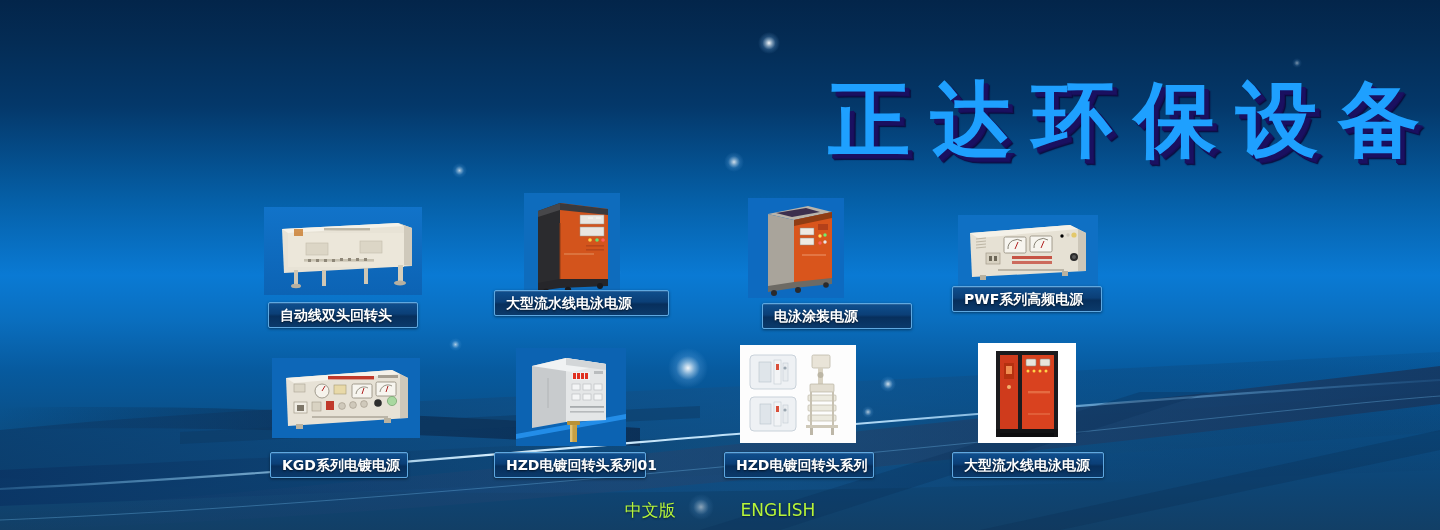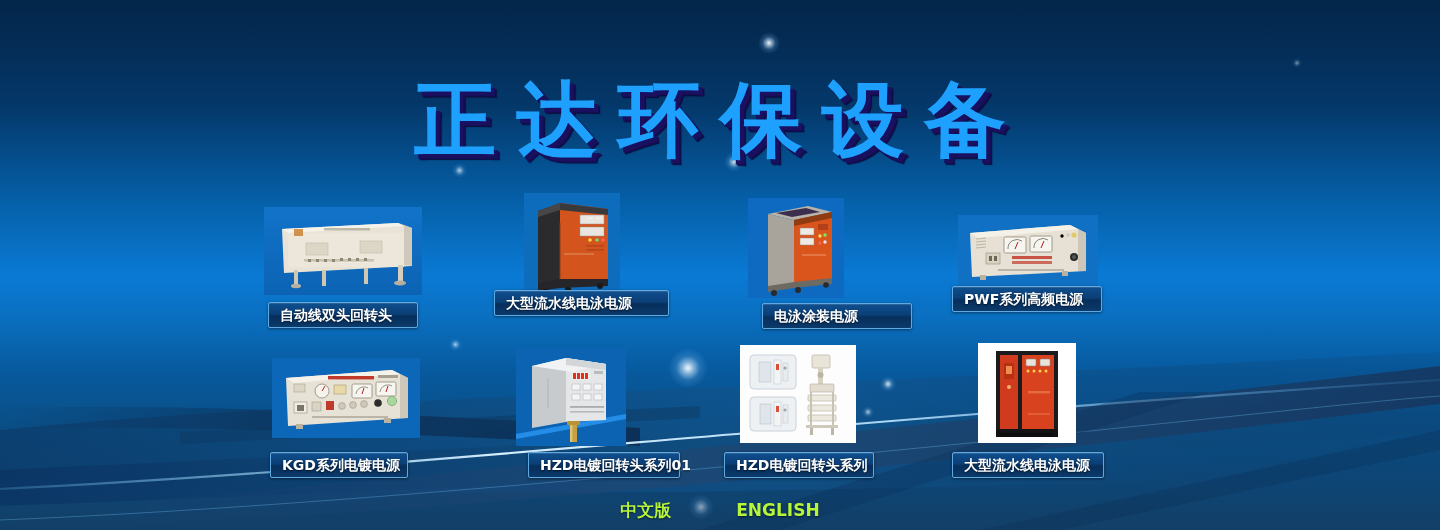--- a/index.html
+++ b/index.html
@@ -36,21 +36,21 @@
       rgba(255,255,255,.95) 0%,
       rgba(210,235,255,.55) 32%,
       rgba(140,200,255,.20) 60%,
       rgba(120,190,255,0) 100%);
     pointer-events:none;
   }
 
   
   #title{
     position:absolute; left:0; top:66px; width:100%;
-    text-align:center;
+    text-align:right;
     font-family:"DejaVu Sans","Liberation Sans",sans-serif;
     font-weight:bold;
     font-size:82px;
     letter-spacing:20px;
     color:#1ea0ff;
     text-shadow:
        4px 4px 0 #1a1060,
        5px 5px 0 #170d55,
        6px 6px 1px rgba(10,5,50,.85);
     white-space:nowrap;
@@ -83,21 +83,21 @@
 
   
   #langbar{
     position:absolute; left:0; bottom:8px; width:100%;
     text-align:center;
   }
   #langbar span{
     display:inline-block;
     color:#b7f53a;
     font-size:17px;
-    font-weight:bold;
+    font-weight:normal;
     font-family:"DejaVu Sans","Liberation Sans",sans-serif;
     text-shadow:0 1px 2px rgba(0,0,0,.55);
     cursor:pointer;
     user-select:none;
   }
   #langbar .gap{ display:inline-block; width:56px; }
 </style>
 </head>
 <body>
 
@@ -380,21 +380,21 @@
       </g>
       <rect x="54" y="58" width="34" height="1.8" fill="#a8acae"></rect>
       <rect x="54" y="63" width="34" height="1.6" fill="#b7babc"></rect>
       <line x1="32" y1="30" x2="32" y2="60" stroke="#b1b4b6" stroke-width="1"></line>
 
       <rect x="54" y="74" width="7" height="20" fill="#c8a044"></rect>
       <rect x="54" y="74" width="2.4" height="20" fill="#e2c274"></rect>
       <rect x="51" y="73" width="13" height="4" rx="1" fill="#b99238"></rect>
     </svg>
   </div>
-  <div class="plabel" style="left:494px; top:452px; width:152px;margin-left:34px;">HZD电镀回转头系列01</div>
+  <div class="plabel" style="left:494px; top:452px; width:152px;">HZD电镀回转头系列01</div>
 
   <div class="thumb" style="left:740px; top:345px;">
     <svg width="116" height="98" viewBox="0 0 116 98">
       <rect width="116" height="98" fill="#ffffff"></rect>
       <rect x="0" y="0" width="116" height="98" fill="#fdfdfd"></rect>
 
       <rect x="10" y="10" width="46" height="34" rx="4" fill="#eef1f4" stroke="#c9d2da" stroke-width="1"></rect>
       <rect x="19" y="17" width="12" height="20" fill="#dfe5ea" stroke="#b9c3cb" stroke-width=".6"></rect>
       <rect x="34" y="15" width="7" height="24" fill="#f2f4f6" stroke="#c2cbd3" stroke-width=".6"></rect>
       <rect x="36" y="19" width="3" height="6" fill="#d94f3a"></rect>

